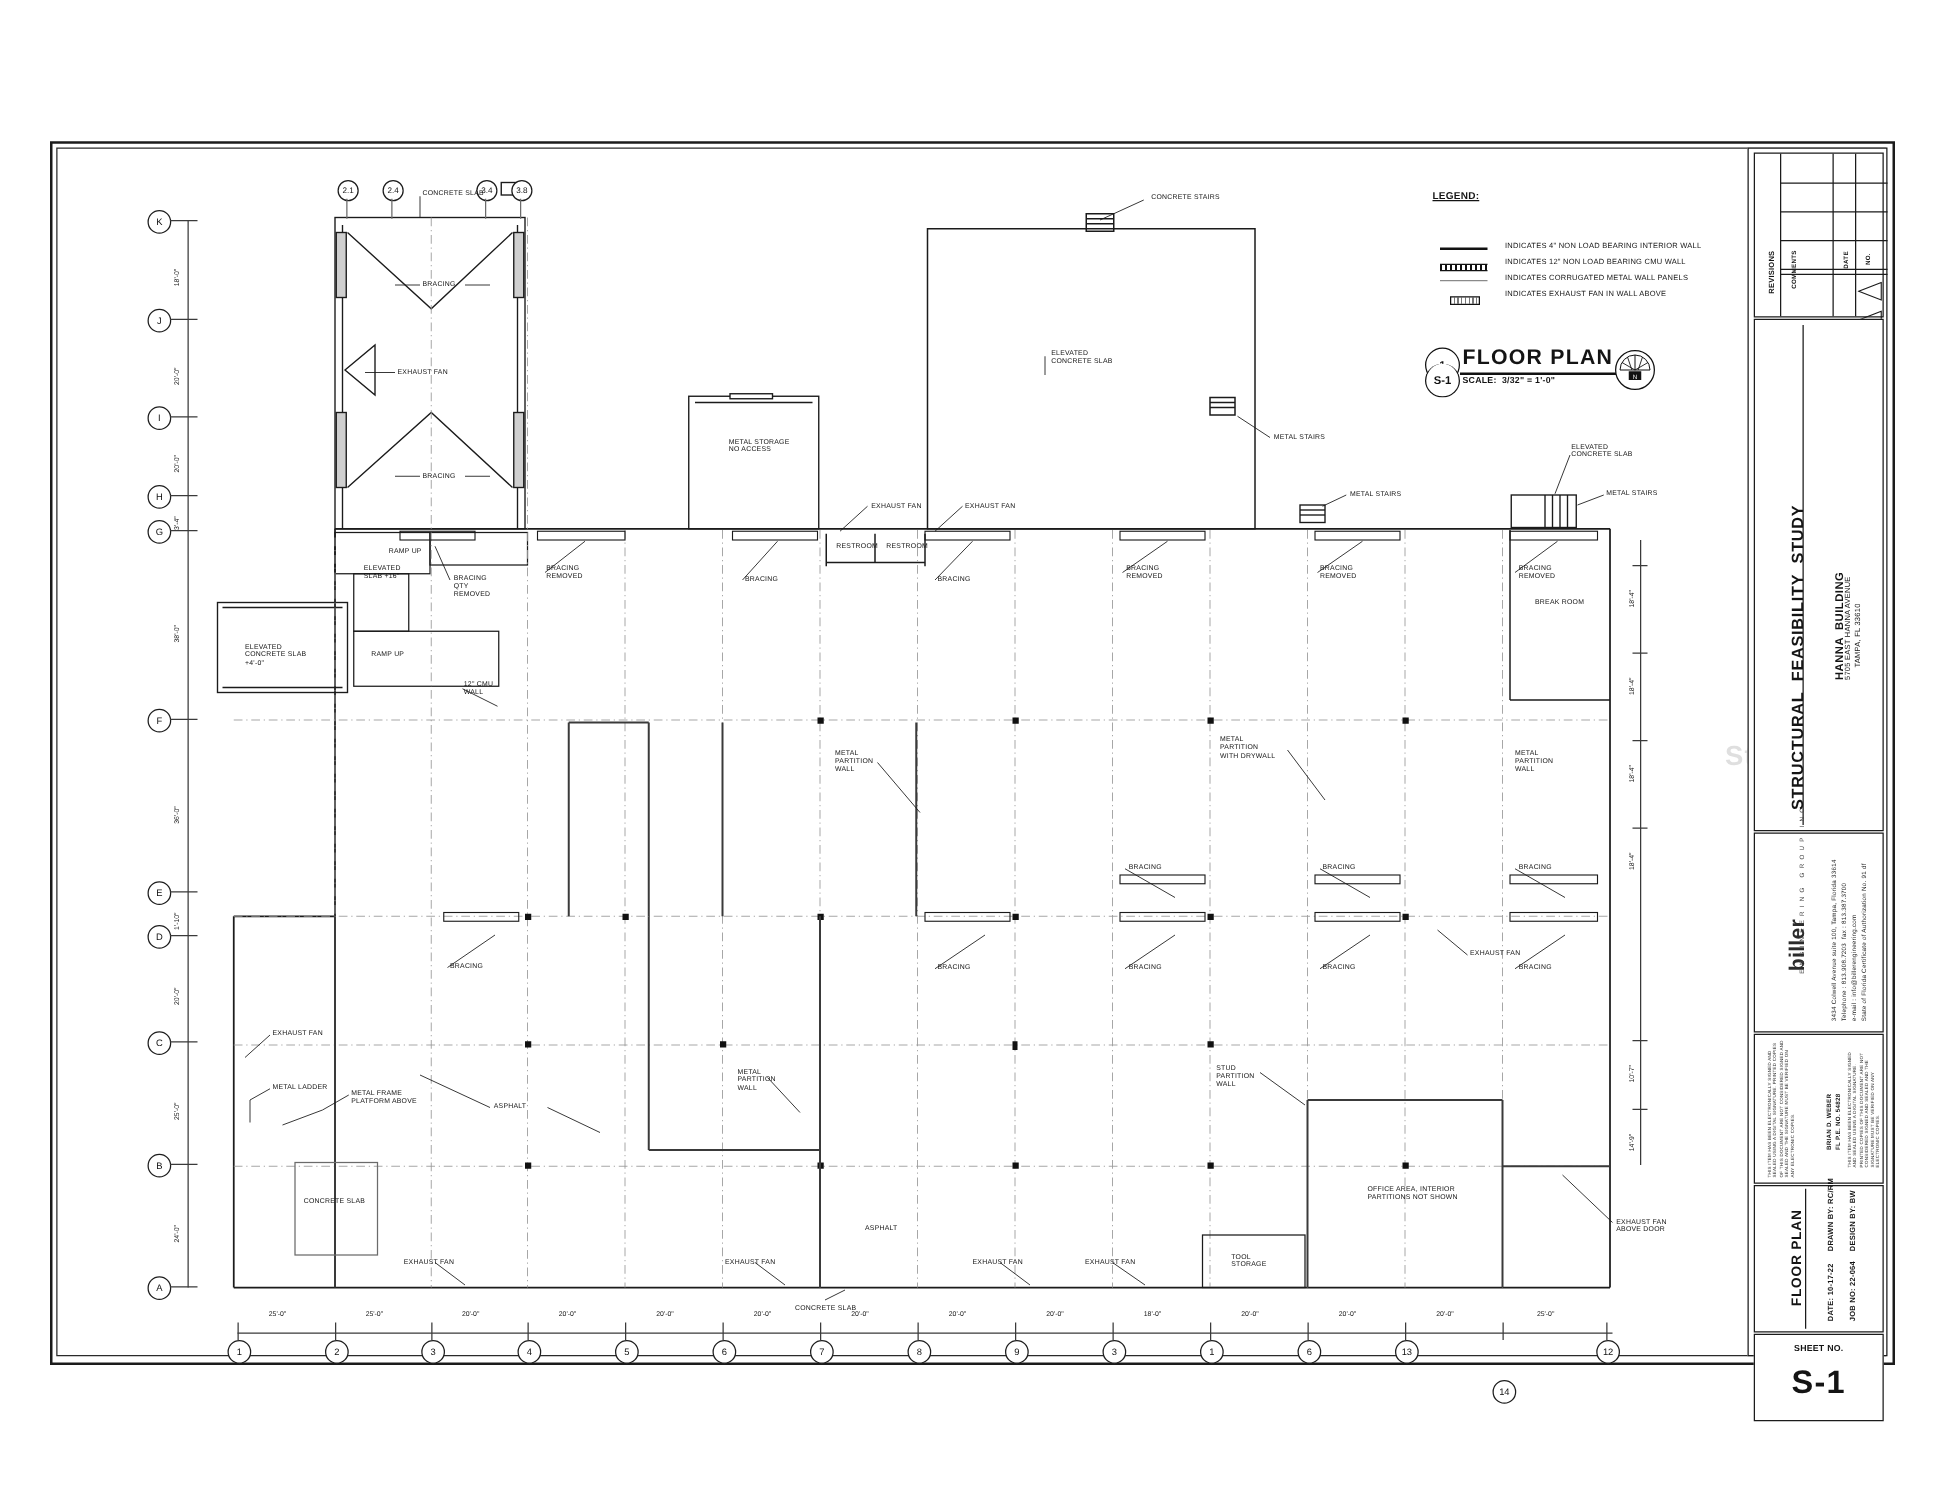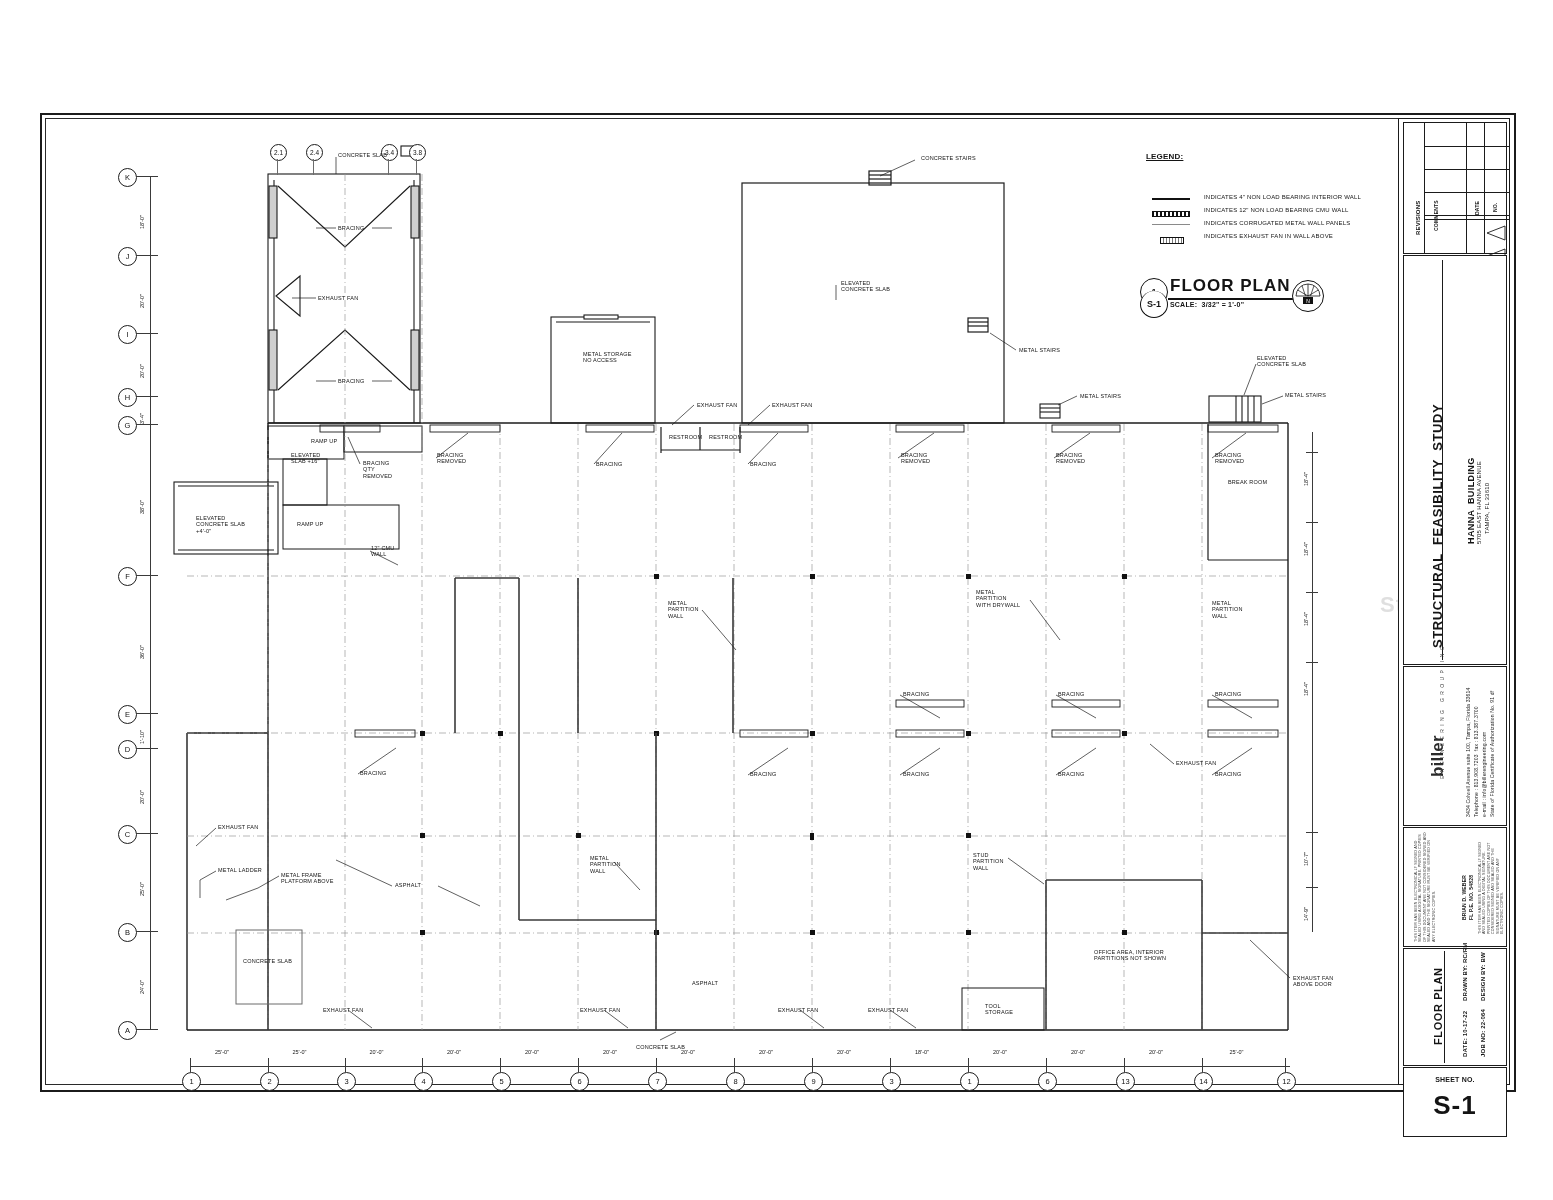--- a/index.html
+++ b/index.html
@@ -346,21 +346,21 @@
       <div class="bub" style="left: 804px; top: 1072px;">9</div>
       <div class="ln vl" style="left: 812px; top: 1058px; height: 14px; background: rgb(58, 58, 58);"></div>
       <div class="bub" style="left: 882px; top: 1072px;">3</div>
       <div class="ln vl" style="left: 890px; top: 1058px; height: 14px; background: rgb(58, 58, 58);"></div>
       <div class="bub" style="left: 960px; top: 1072px;">1</div>
       <div class="ln vl" style="left: 968px; top: 1058px; height: 14px; background: rgb(58, 58, 58);"></div>
       <div class="bub" style="left: 1038px; top: 1072px;">6</div>
       <div class="ln vl" style="left: 1046px; top: 1058px; height: 14px; background: rgb(58, 58, 58);"></div>
       <div class="bub" style="left: 1116px; top: 1072px;">13</div>
       <div class="ln vl" style="left: 1124px; top: 1058px; height: 14px; background: rgb(58, 58, 58);"></div>
-      <div class="bub" style="left: 1194px; top: 1072px;">14</div>
+      <div class="bub" style="left: 1194px; top: 1104px;">14</div>
       <div class="ln vl" style="left: 1202px; top: 1058px; height: 14px; background: rgb(58, 58, 58);"></div>
       <div class="bub" style="left: 1277px; top: 1072px;">12</div>
       <div class="ln vl" style="left: 1285px; top: 1058px; height: 14px; background: rgb(58, 58, 58);"></div>
     </div>
   <div id="topgrid">
       <div class="bub bubsm" style="left: 270px; top: 144px;">2.1</div>
       <div class="ln vl" style="left: 277px; top: 159px; height: 16px; background: rgb(107, 107, 107);"></div>
       <div class="bub bubsm" style="left: 306px; top: 144px;">2.4</div>
       <div class="ln vl" style="left: 313px; top: 159px; height: 16px; background: rgb(107, 107, 107);"></div>
       <div class="bub bubsm" style="left: 381px; top: 144px;">3.4</div>

